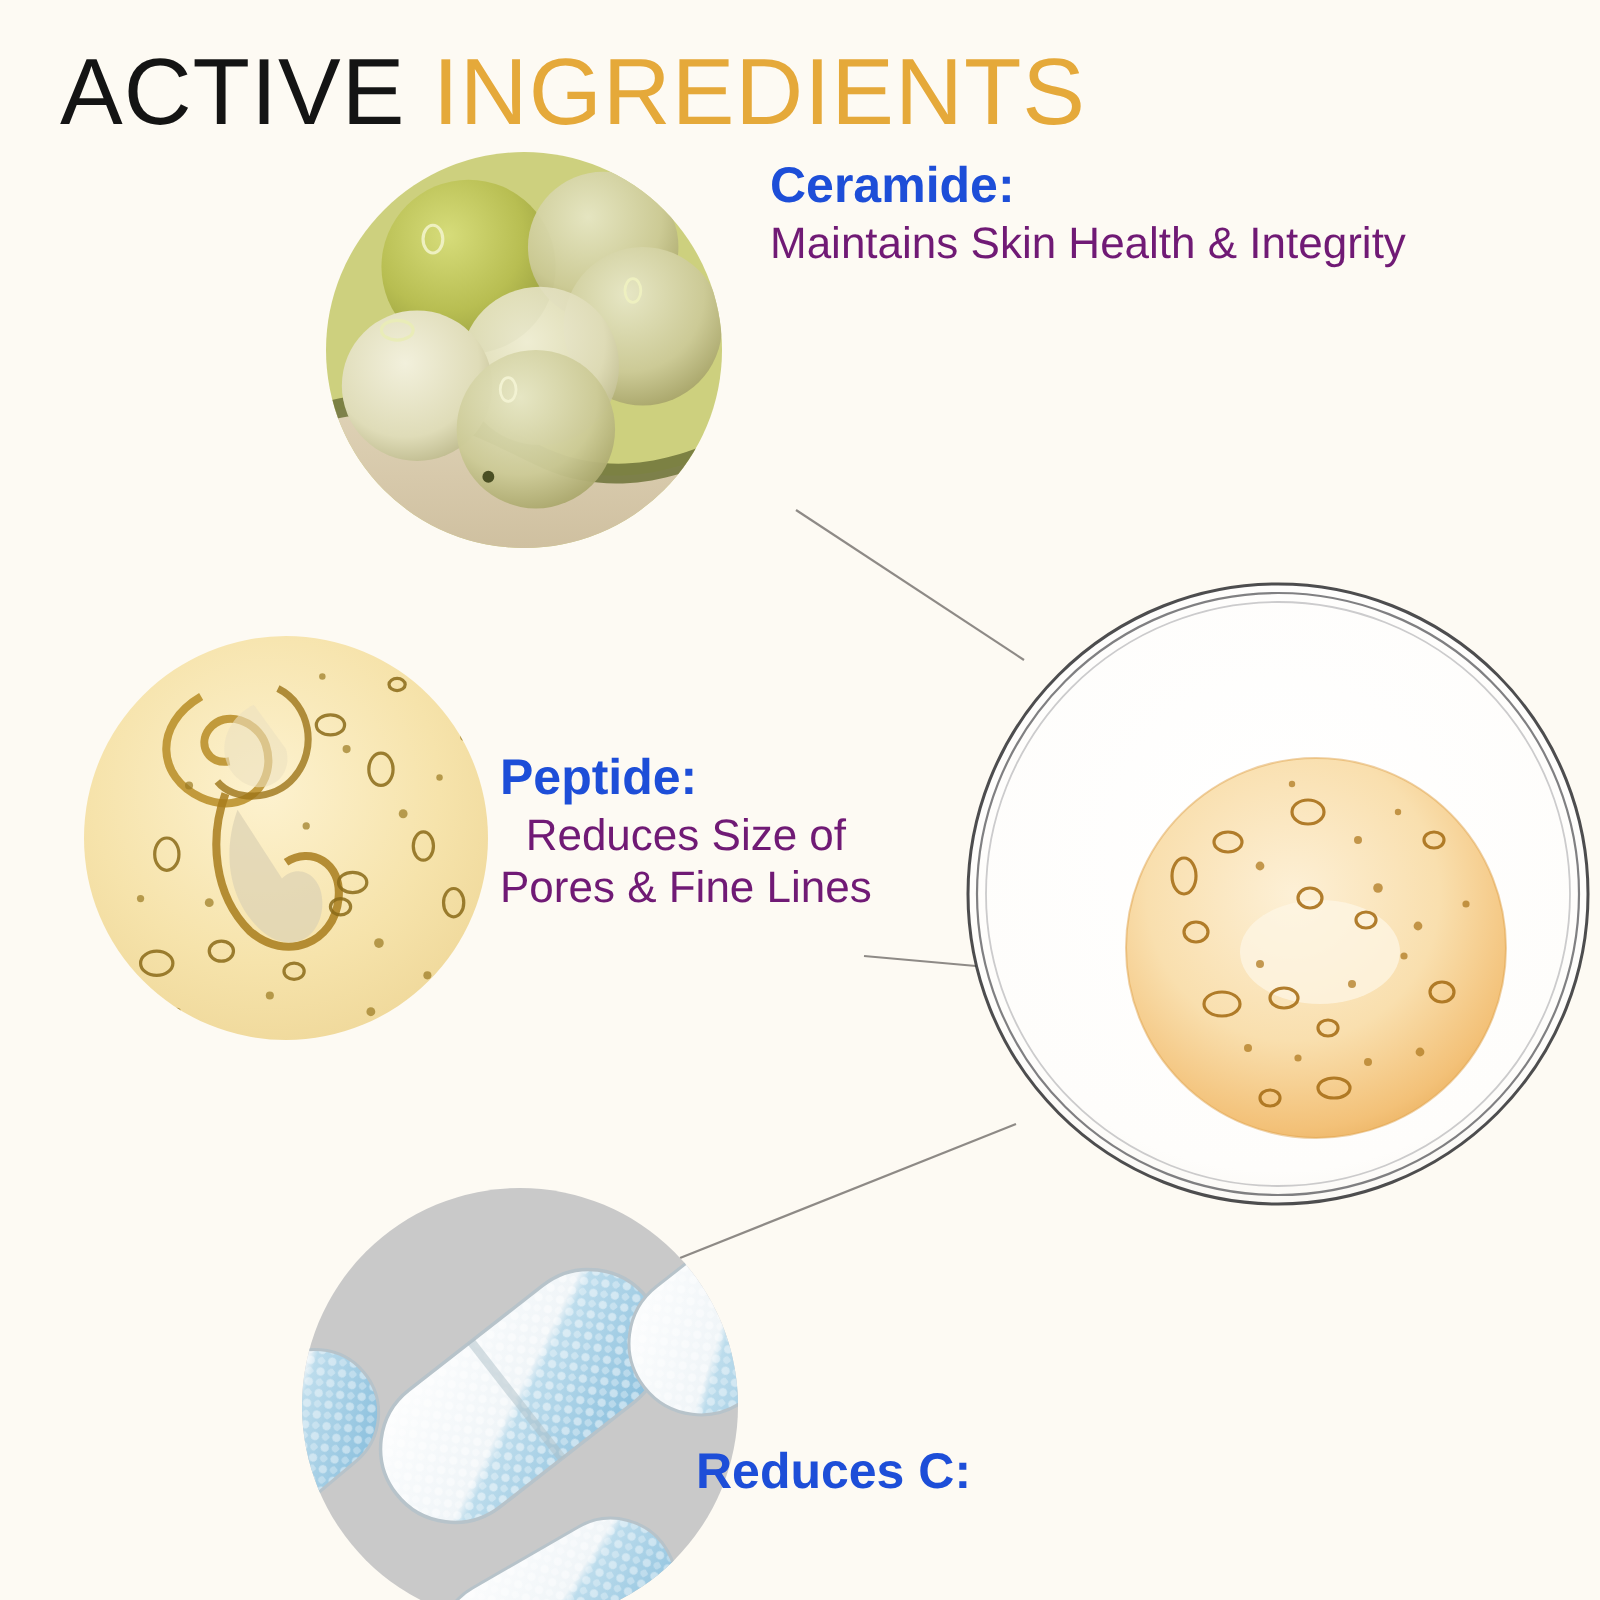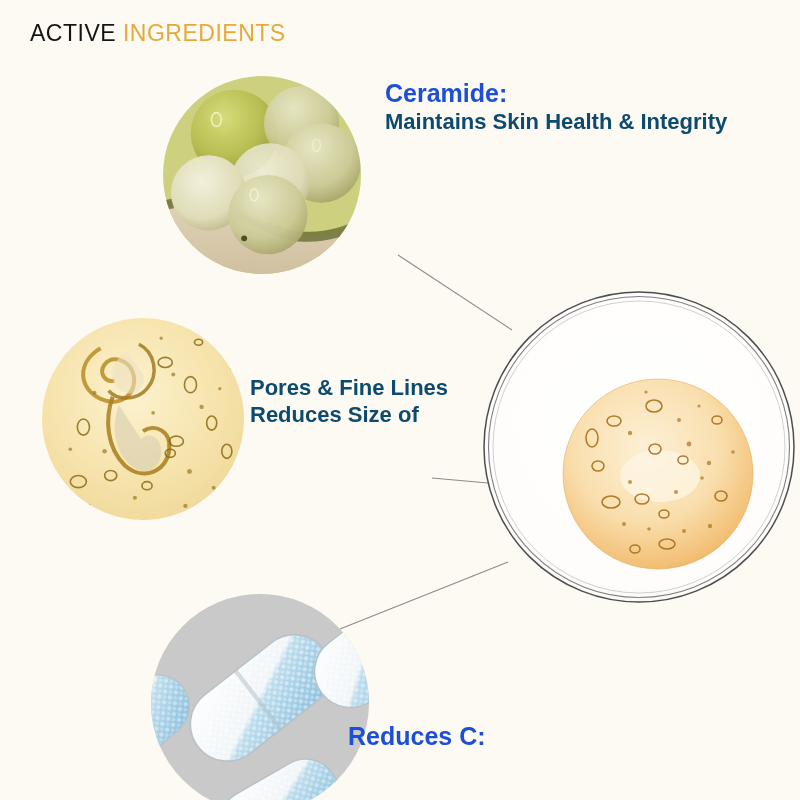--- a/index.html
+++ b/index.html
@@ -15,21 +15,21 @@
     overflow: hidden;
     background: #fdfaf3;
     font-family: "Liberation Sans", sans-serif;
   }
 
   
   #title {
     position: absolute;
     left: 30px;
     top: 22px;
-    font-size: 23px;
+    font-size: 47px;
     letter-spacing: 0.5px;
     white-space: nowrap;
     line-height: 1;
   }
   #title .t-active  { color: #141414; }
   #title .t-ingred  { color: #e5a93a; }
 
   
   .photo {
     position: absolute;
@@ -64,24 +64,25 @@
   .callout { position: absolute; }
   .callout .head {
     font-size: 25px;
     font-weight: bold;
     color: #1d4ed8;
     line-height: 1.18;
     white-space: nowrap;
   }
   .callout .desc {
     font-size: 22px;
-    font-weight: bold;
-    color: #0c4a6e;
+    font-weight: normal;
+    color: #701a75;
     line-height: 1.22;
     white-space: nowrap;
+    text-align: center;
   }
 
   #callout-ceramide { left: 385px; top: 79px; }
   #callout-peptide  { left: 250px; top: 375px; }
   #callout-vitaminc { left: 348px; top: 722px; }
 </style>
 </head>
 <body>
 
 <div id="canvas">
@@ -293,21 +294,22 @@
       </g>
     </svg>
   </div>
 
   <div class="callout" id="callout-ceramide">
     <div class="head">Ceramide:</div>
     <div class="desc">Maintains Skin Health &amp; Integrity</div>
   </div>
 
   <div class="callout" id="callout-peptide">
+    <div class="head">Peptide:</div>
+    <div class="desc">Reduces Size of</div>
     <div class="desc">Pores &amp; Fine Lines</div>
-    <div class="desc">Reduces Size of</div>
   </div>
 
   <div class="callout" id="callout-vitaminc">
     <div class="head">Reduces C:</div>
   </div>
 
 </div>
 
 </body></html>

